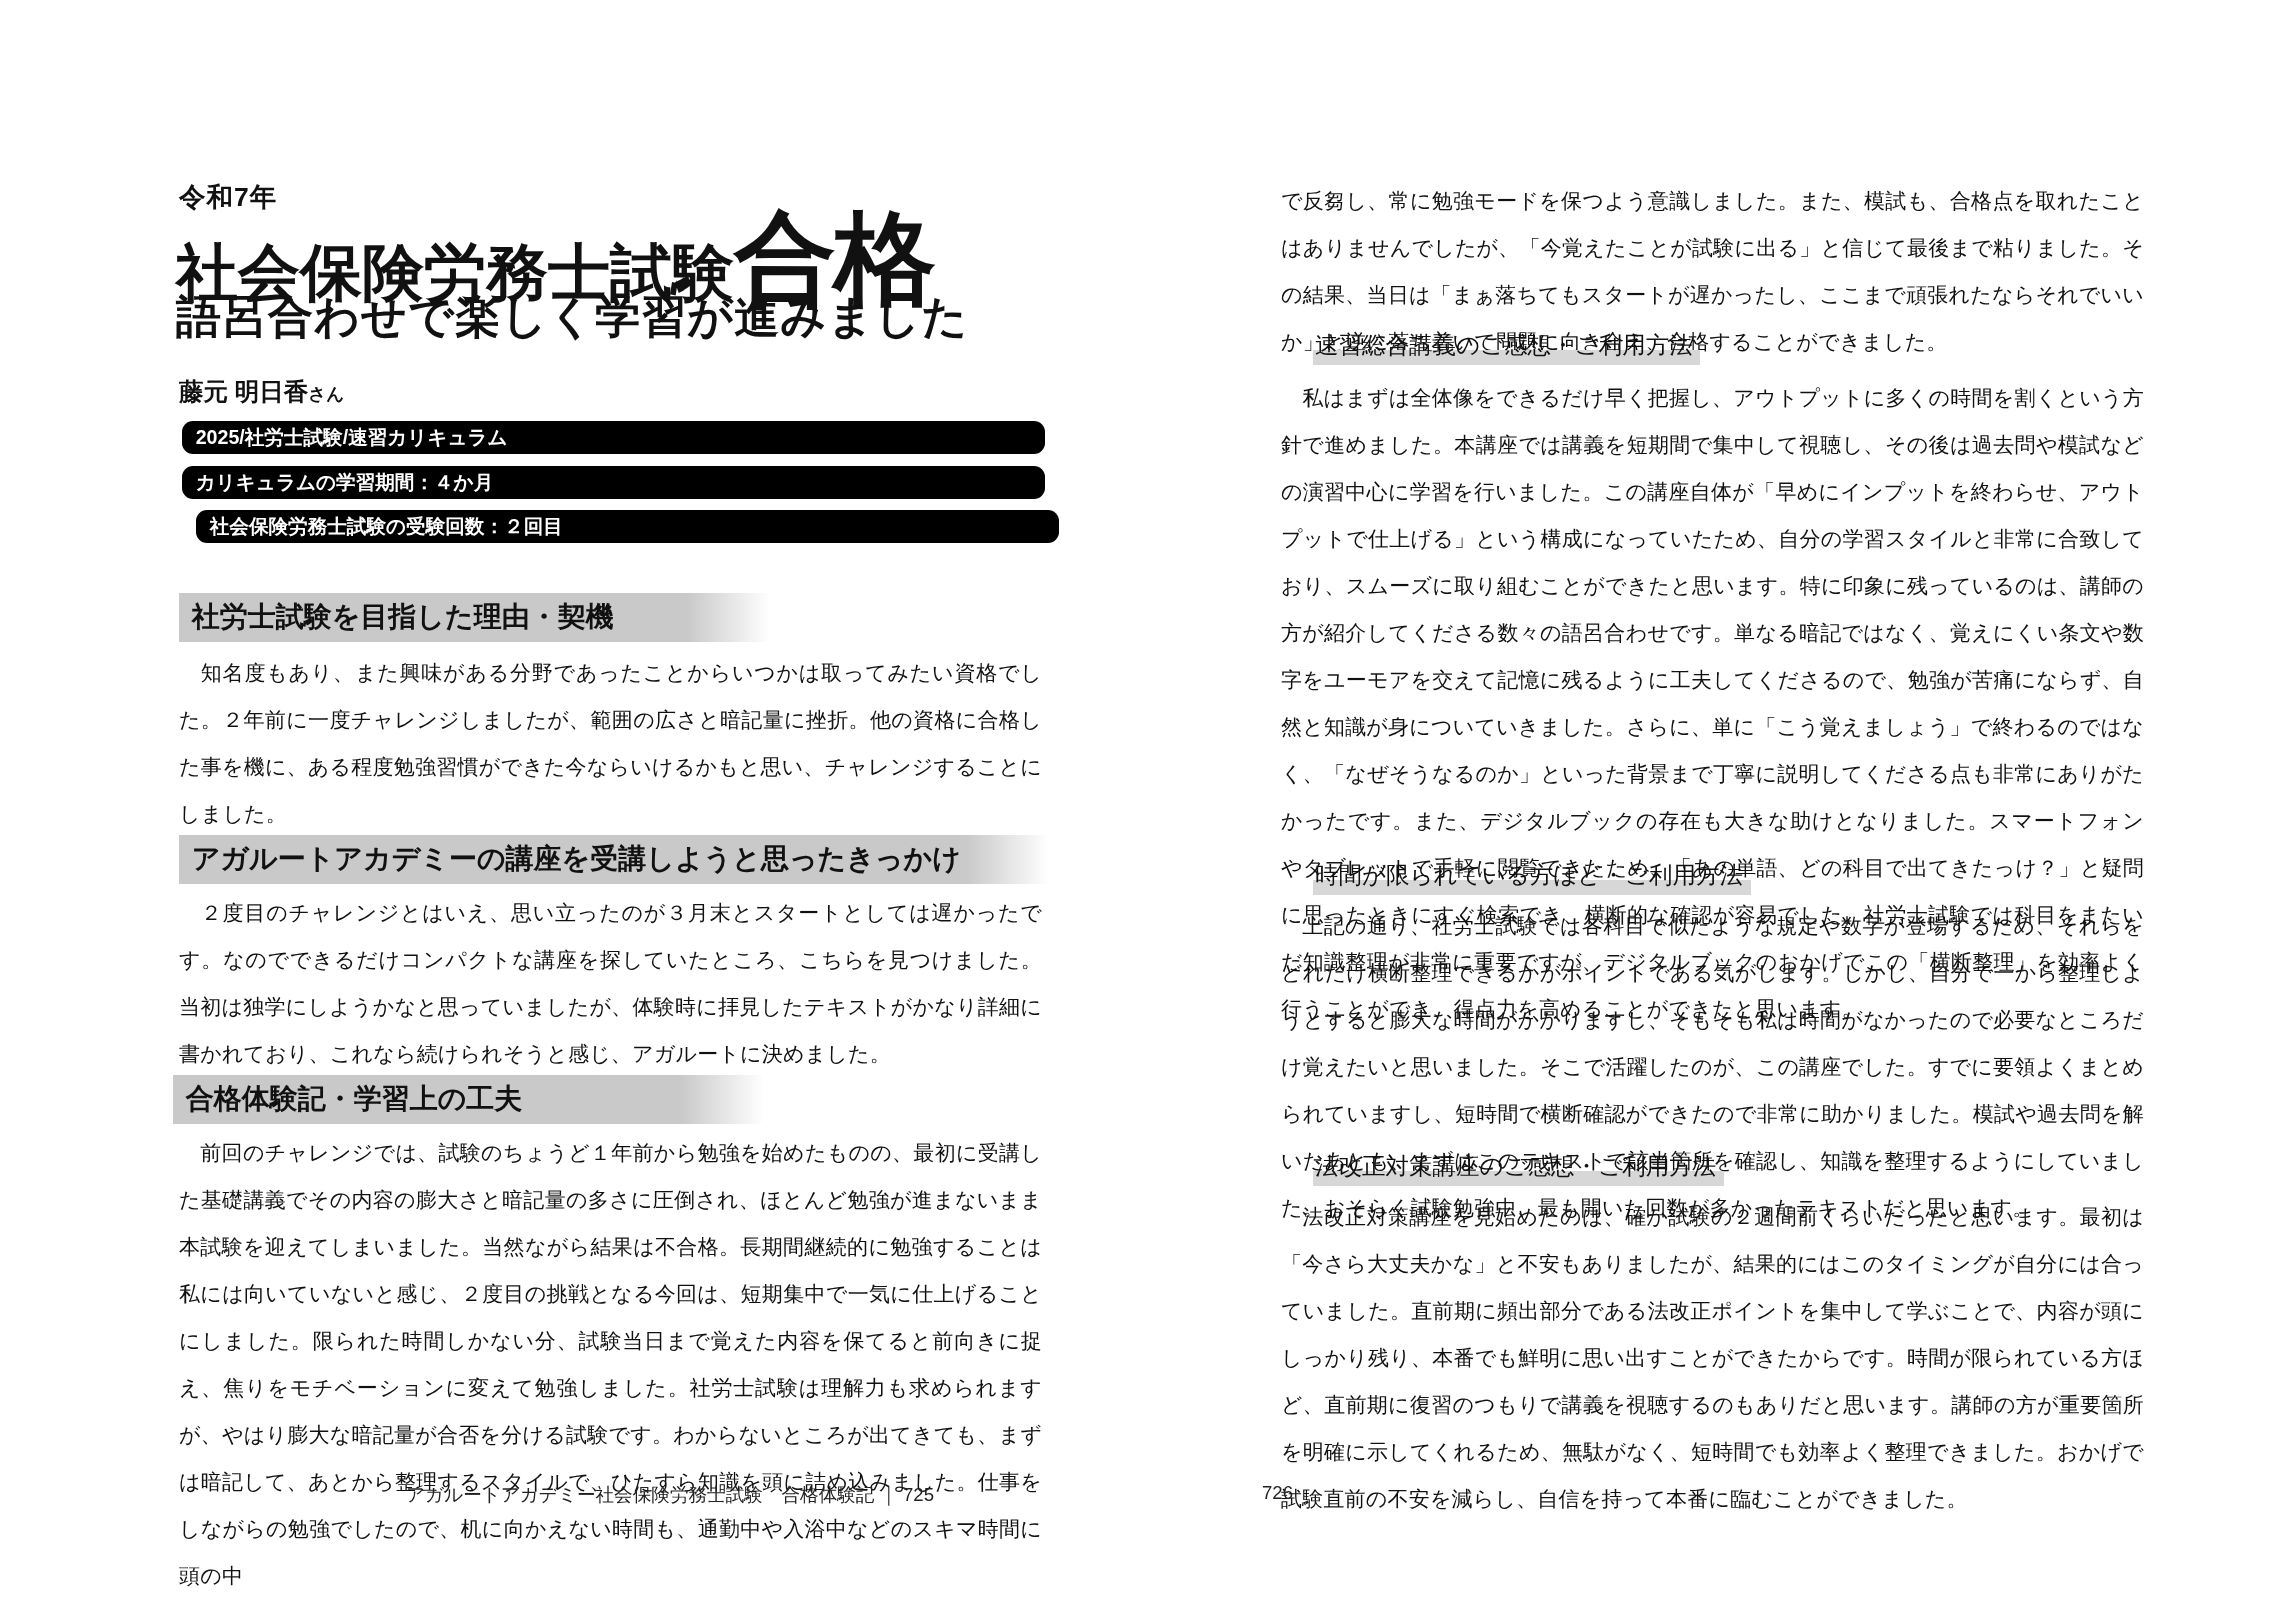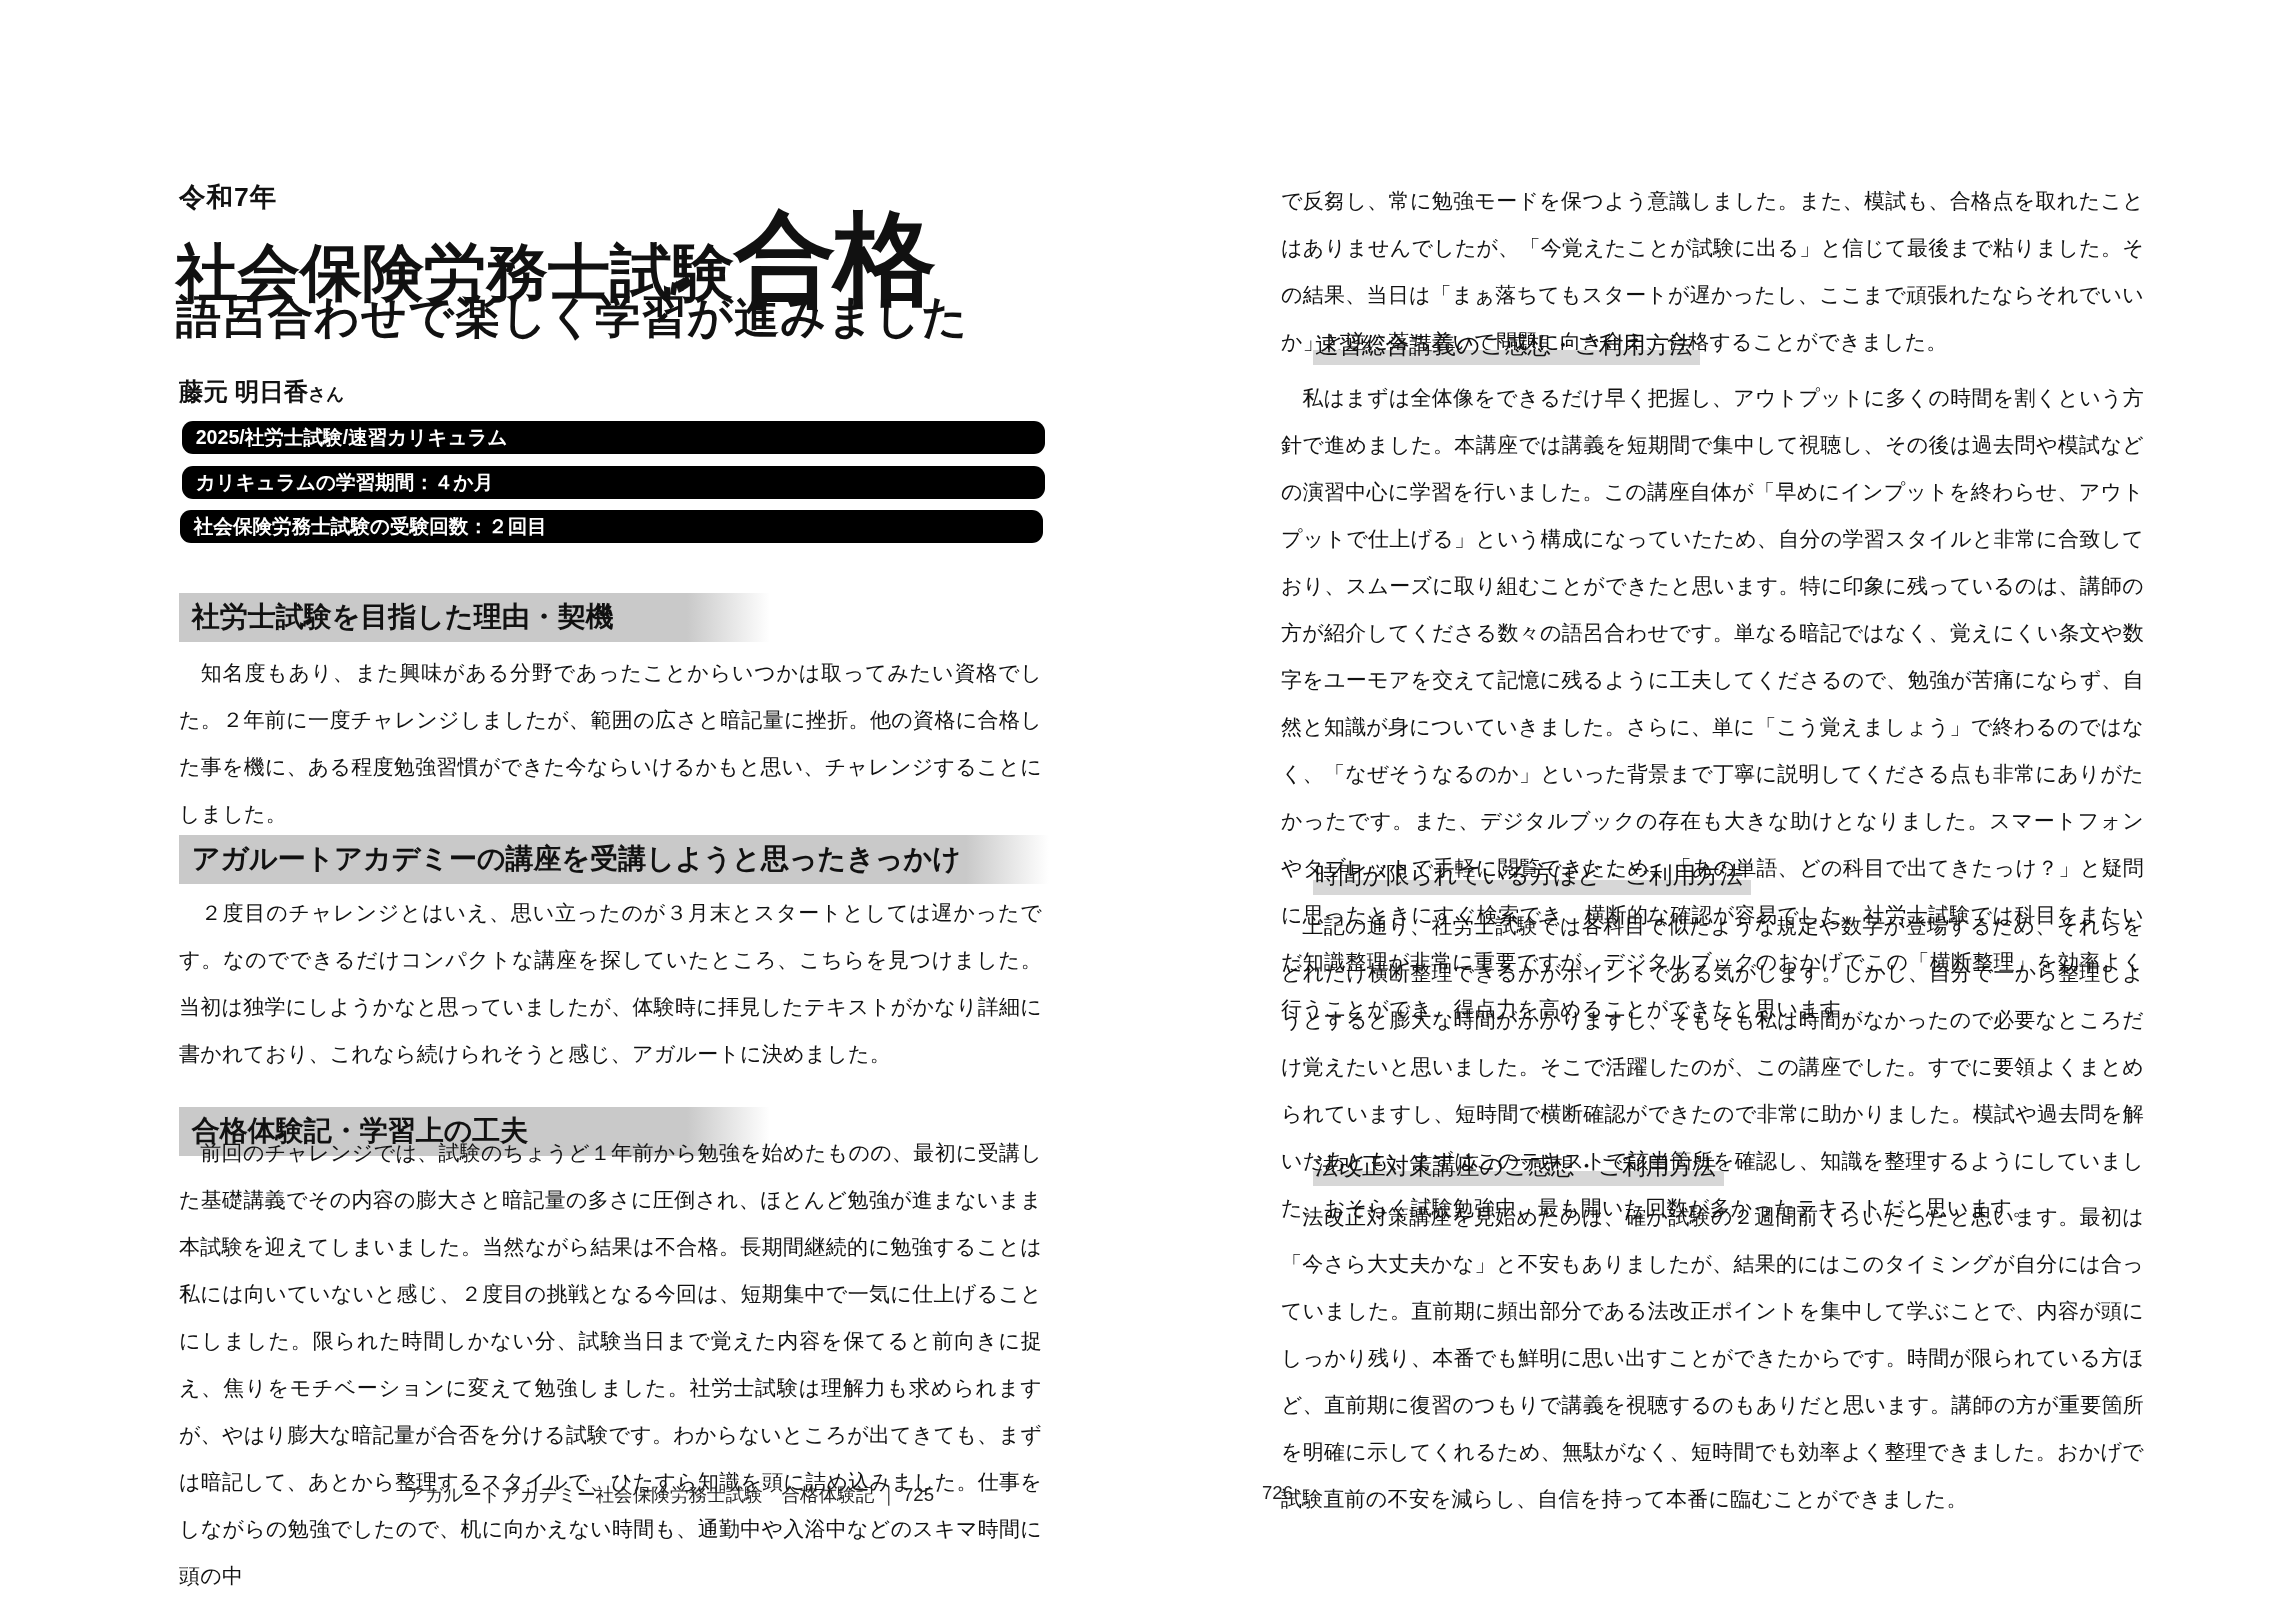--- a/index.html
+++ b/index.html
@@ -118,33 +118,33 @@
 </div>
 
 <div class="abs subtitle" style="left:176px; top:287px;">語呂合わせで楽しく学習が進みました</div>
 
 <div class="abs author" style="left:179px; top:375px;">
   <span>藤元 明日香</span><span class="suffix">さん</span>
 </div>
 
 <div class="abs badge" style="left:182px; top:421px;">2025/社労士試験/速習カリキュラム</div>
 <div class="abs badge" style="left:182px; top:466px;">カリキュラムの学習期間：４か月</div>
-<div class="abs badge" style="left:180px; top:510px;">社会保険労務士試験の受験回数：２回目</div>
+<div class="abs badge" style="left:196px; top:510px;">社会保険労務士試験の受験回数：２回目</div>
 
 <div class="abs" style="left:179px; top:593px;">
   <span class="sec-heading-left">社労士試験を目指した理由・契機</span>
 </div>
 <div class="abs para" style="left:179px; top:650px;">　知名度もあり、また興味がある分野であったことからいつかは取ってみたい資格でした。２年前に一度チャレンジしましたが、範囲の広さと暗記量に挫折。他の資格に合格した事を機に、ある程度勉強習慣ができた今ならいけるかもと思い、チャレンジすることにしました。</div>
 
 <div class="abs" style="left:179px; top:835px;">
   <span class="sec-heading-left">アガルートアカデミーの講座を受講しようと思ったきっかけ</span>
 </div>
 <div class="abs para" style="left:179px; top:890px;">　２度目のチャレンジとはいえ、思い立ったのが３月末とスタートとしては遅かったです。なのでできるだけコンパクトな講座を探していたところ、こちらを見つけました。当初は独学にしようかなと思っていましたが、体験時に拝見したテキストがかなり詳細に書かれており、これなら続けられそうと感じ、アガルートに決めました。</div>
 
-<div class="abs" style="left:179px; top:1075px;margin-top:32px;">
+<div class="abs" style="left:173px; top:1075px;">
   <span class="sec-heading-left">合格体験記・学習上の工夫</span>
 </div>
 <div class="abs para" style="left:179px; top:1130px;">　前回のチャレンジでは、試験のちょうど１年前から勉強を始めたものの、最初に受講した基礎講義でその内容の膨大さと暗記量の多さに圧倒され、ほとんど勉強が進まないまま本試験を迎えてしまいました。当然ながら結果は不合格。長期間継続的に勉強することは私には向いていないと感じ、２度目の挑戦となる今回は、短期集中で一気に仕上げることにしました。限られた時間しかない分、試験当日まで覚えた内容を保てると前向きに捉え、焦りをモチベーションに変えて勉強しました。社労士試験は理解力も求められますが、やはり膨大な暗記量が合否を分ける試験です。わからないところが出てきても、まずは暗記して、あとから整理するスタイルで、ひたすら知識を頭に詰め込みました。仕事をしながらの勉強でしたので、机に向かえない時間も、通勤中や入浴中などのスキマ時間に頭の中</div>
 
 <div class="abs footer-text" style="left:179px; top:1482px; width:755px; text-align:right;">アガルートアカデミー社会保険労務士試験　合格体験記 ｜ 725</div>
 
 <div class="abs para" style="left:1281px; top:178px;">で反芻し、常に勉強モードを保つよう意識しました。また、模試も、合格点を取れたことはありませんでしたが、「今覚えたことが試験に出る」と信じて最後まで粘りました。その結果、当日は「まぁ落ちてもスタートが遅かったし、ここまで頑張れたならそれでいいか」と逆に落ち着いて問題に向き合え、合格することができました。</div>
 
 <div class="abs" style="left:1279px; top:329px;">
   <span class="sec-heading-right">速習総合講義のご感想・ご利用方法</span>

